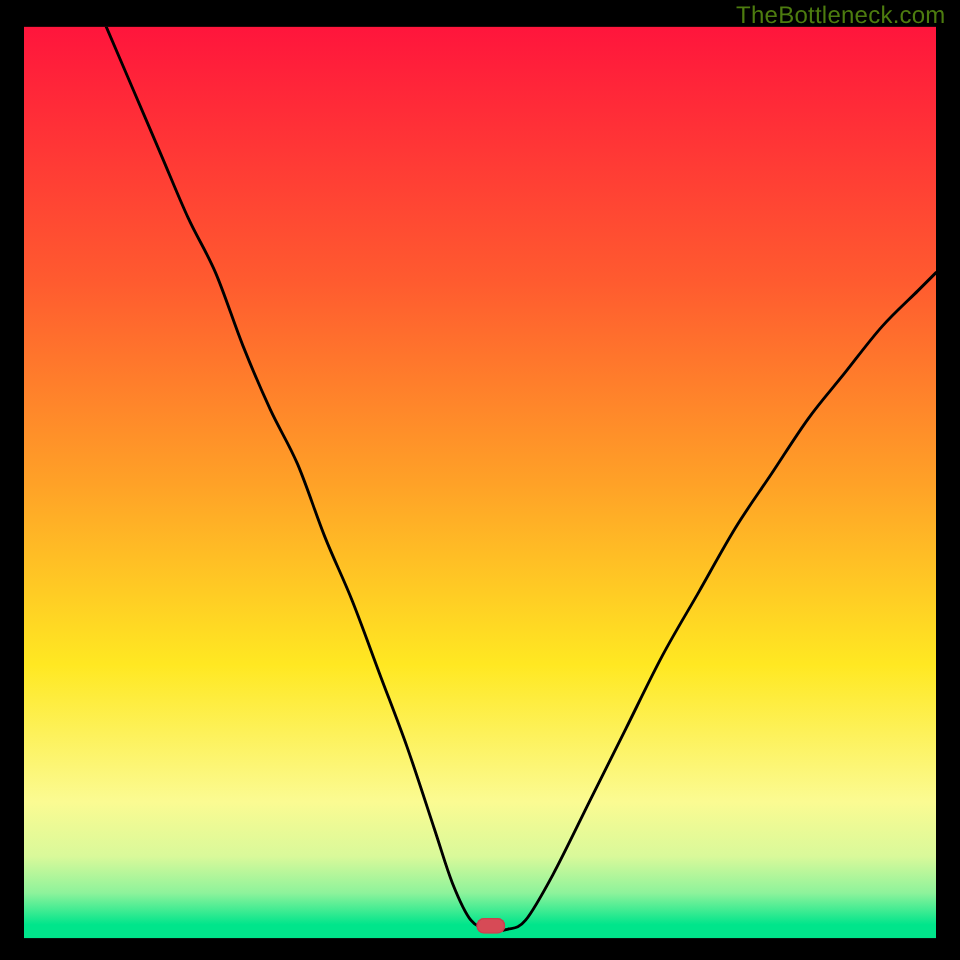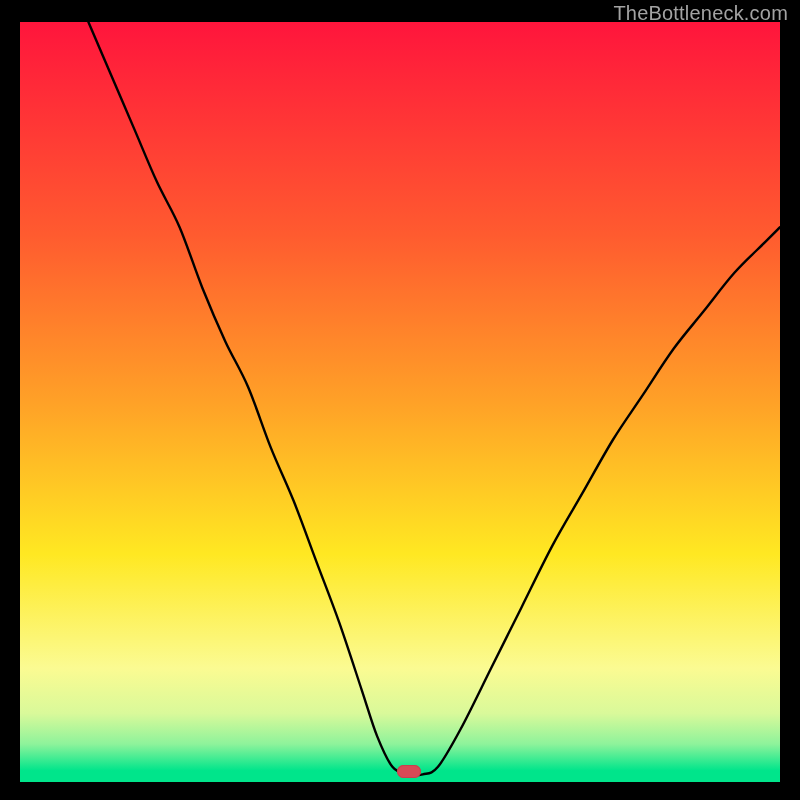--- a/index.html
+++ b/index.html
@@ -43,21 +43,21 @@
   .marker {
     position: absolute;
     border-radius: 10px;
   }
   .watermark {
     position: absolute;
     top: 2px;
     right: 12px;
     font-family: Arial, Helvetica, sans-serif;
     font-size: 20px;
-    color: #a3a3a3;
+    color: #4d7c0f;
     letter-spacing: 0.2px;
     font-weight: 500;
   }
 </style>
 </head>
 <body>
 
 <div class="frame">
 
   <div class="plot">

